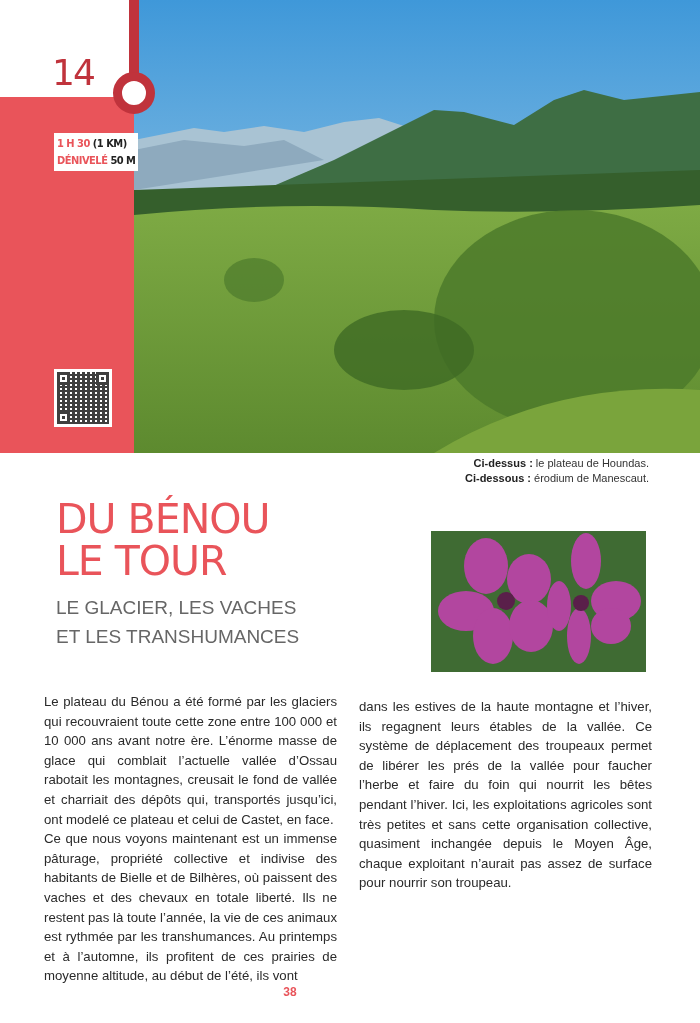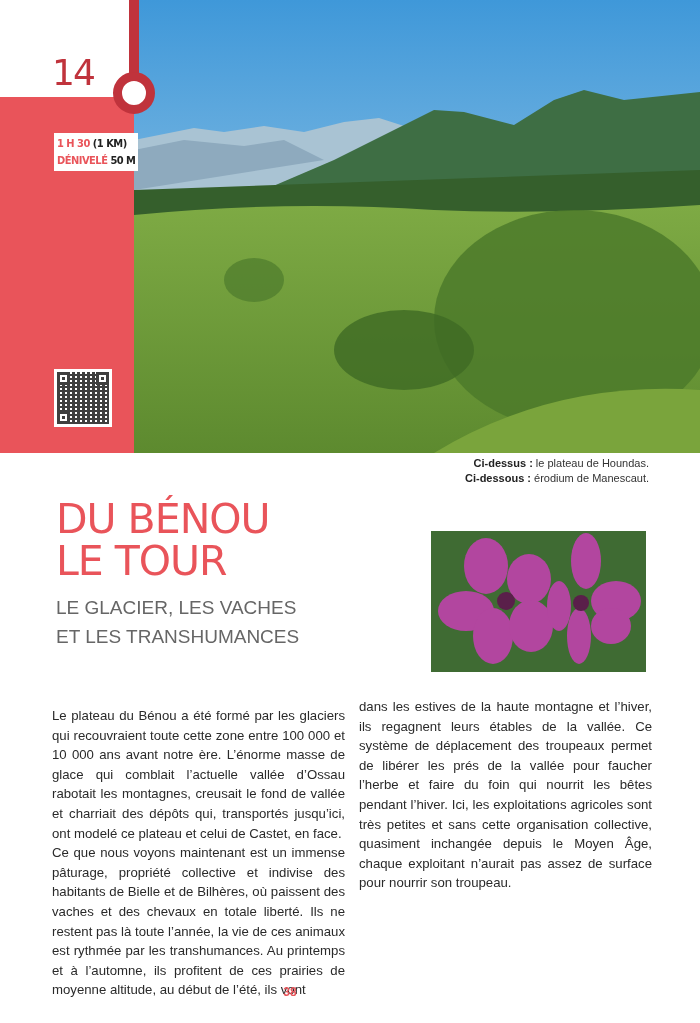--- a/index.html
+++ b/index.html
@@ -22,21 +22,21 @@
   .captions { position:absolute; right:51px; top:456px; text-align:right; font-size:11px; line-height:15px; color:#333; }
   .captions b { color:#222; }
   .title { position:absolute; left:56px; top:498px; color:#e9545a; font-family:"DejaVu Sans", sans-serif; font-size:41px; line-height:42px; font-weight:500; letter-spacing:-1px; }
   .subtitle { position:absolute; left:56px; top:593px; color:#666; font-size:19px; line-height:29px; font-weight:300; letter-spacing:0px; }
   .flower { position:absolute; left:431px; top:531px; width:215px; height:141px; overflow:hidden;
     background: radial-gradient(ellipse 30% 35% at 28% 42%, #b0479e 0 60%, transparent 62%),
                 radial-gradient(ellipse 22% 40% at 62% 42%, #b14aa0 0 60%, transparent 62%),
                 radial-gradient(ellipse at 50% 50%, #4d7a3a, #2f5a28); }
   .col { position:absolute; top:692px; width:293px; font-size:13.2px; line-height:19.6px; color:#2a2a2a; text-align:justify; }
   .col p { margin:0; }
-  .col-left { left:52px;margin-top:14px; }
+  .col-left { left:44px; }
   .col-right { left:359px; top:697px; }
   .page-num { position:absolute; left:0; width:580px; top:985px; text-align:center; color:#e9545a; font-weight:bold; font-size:12px; }
 </style>
 </head>
 <body>
 
 <div class="photo">
   <svg width="566" height="453" viewBox="0 0 566 453">
     <defs>
       <linearGradient id="sky" x1="0" y1="0" x2="0" y2="1">

